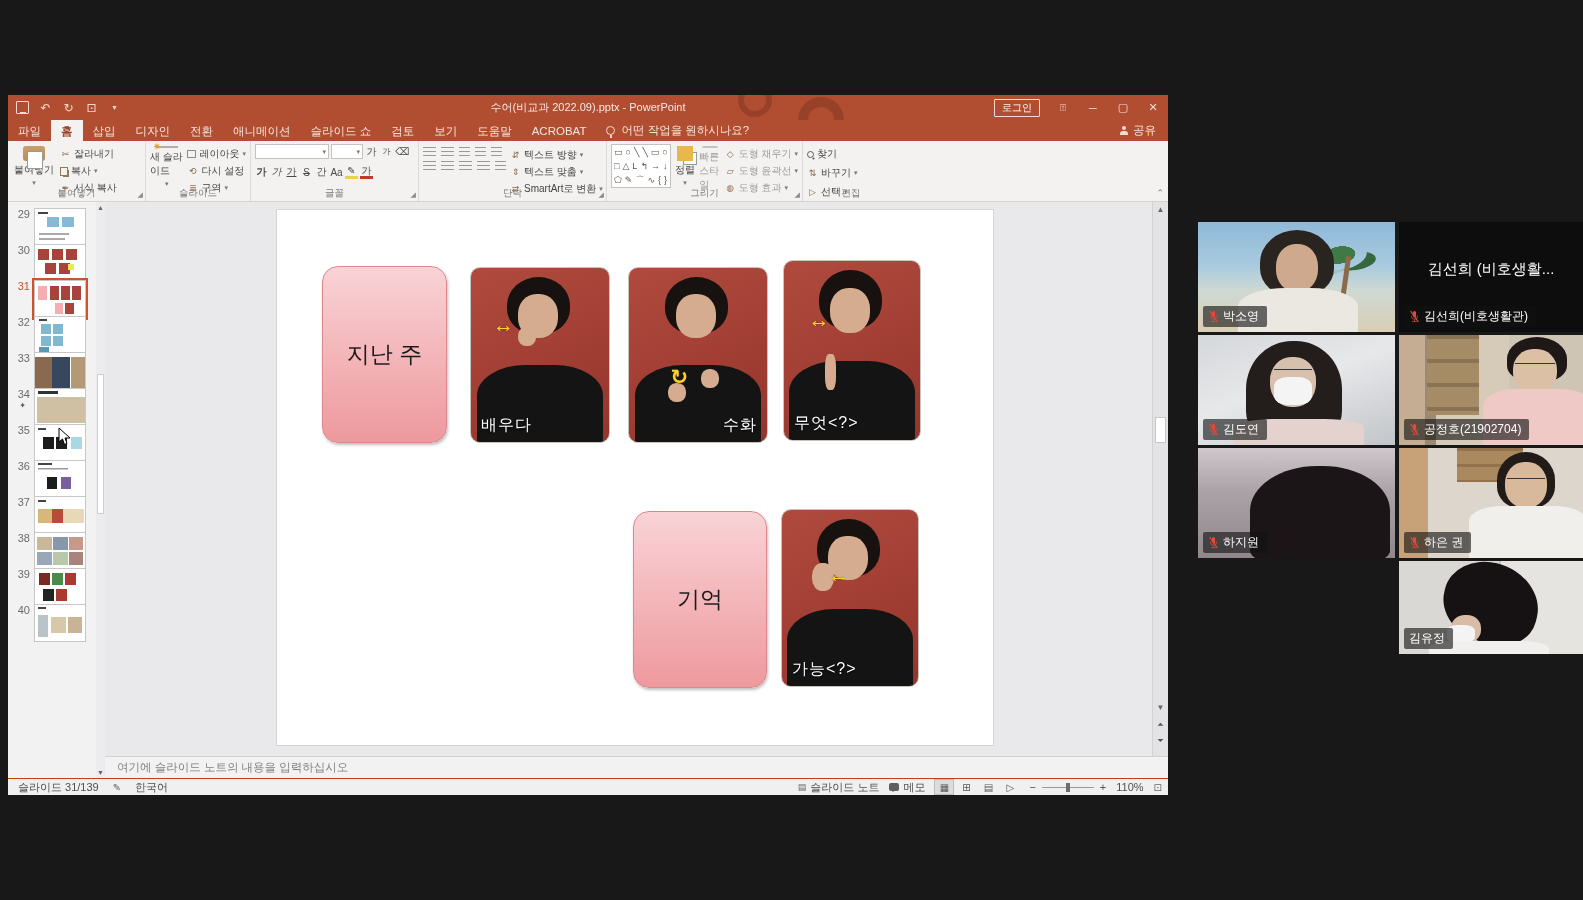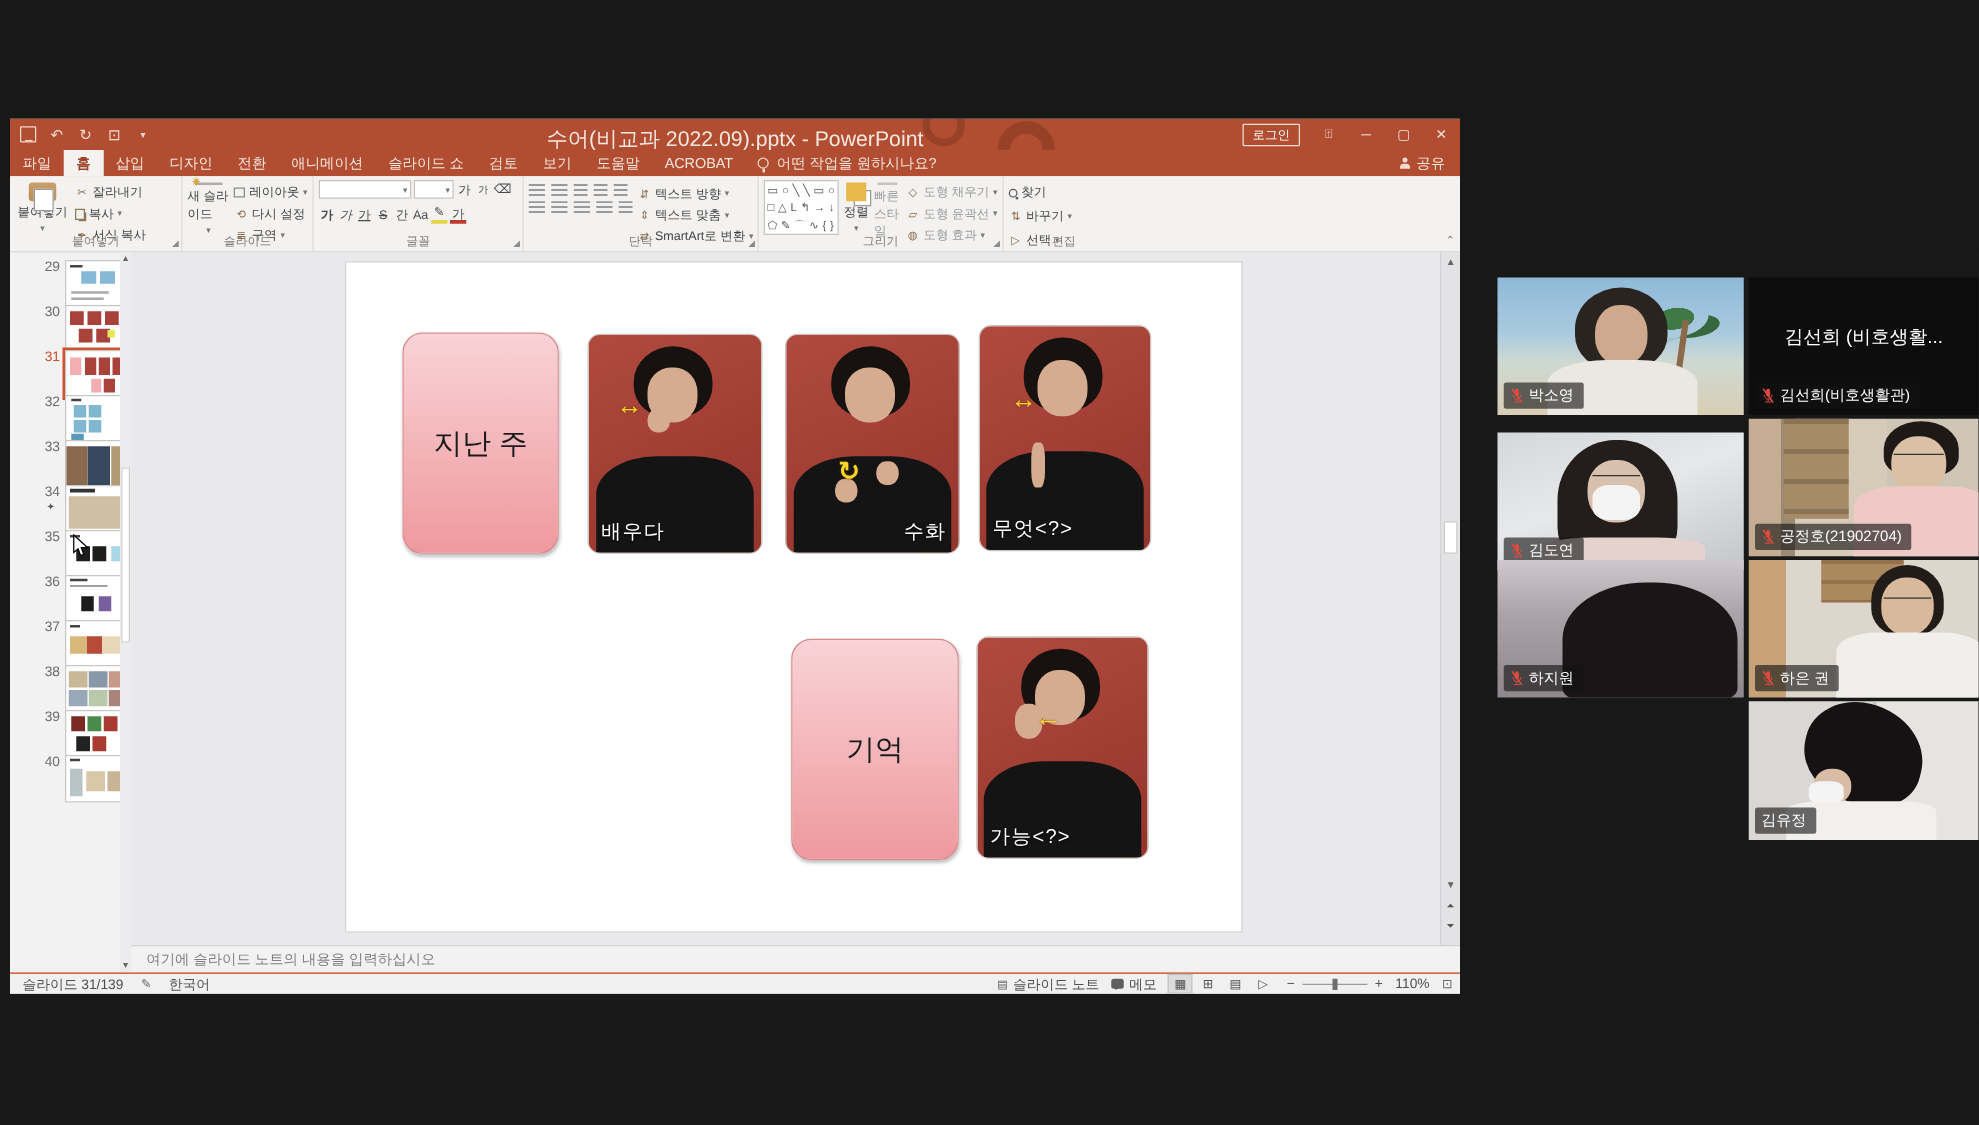--- a/index.html
+++ b/index.html
@@ -5,21 +5,21 @@
   html,body{margin:0;padding:0;background:#191919;}
   *{box-sizing:border-box;font-family:"Liberation Sans","DejaVu Sans",sans-serif;}
   #screen{position:relative;width:1583px;height:900px;background:#181818;overflow:hidden;}
 
   
   #ppt{position:absolute;left:8px;top:95px;width:1160px;height:700px;background:#f3f2f1;overflow:hidden;}
   .titlebar{position:absolute;left:0;top:0;width:100%;height:25px;background:#b14e31;color:#fff;}
   .qat{position:absolute;left:8px;top:3px;display:flex;gap:10px;align-items:center;height:19px;}
   .qicon{width:13px;height:13px;display:inline-flex;align-items:center;justify-content:center;color:#f3d9cf;font-size:12px;line-height:1;}
   .i-save{border:1.5px solid #f3d9cf;border-radius:1px;background:linear-gradient(#b14e31 0 4px,#f3d9cf 4px 100%) no-repeat 3px 6px/6px 5px;}
-  .title-text{position:absolute;left:0;right:0;top:5px;text-align:center;font-size:17px;color:#f6e7e1;}
+  .title-text{position:absolute;left:0;right:0;top:5px;text-align:center;font-size:11px;color:#f6e7e1;}
   .tb-art{position:absolute;top:-12px;right:290px;width:150px;height:50px;pointer-events:none;}
   .tb-art i{position:absolute;border:6px solid rgba(40,12,6,.18);border-radius:50%;}
   .login-btn{position:absolute;right:128px;top:4px;border:1px solid #f0dcd4;color:#fff;font-size:10px;padding:1px 7px;border-radius:1px;}
   .wbtns{position:absolute;right:0;top:0;height:25px;display:flex;}
   .wbtn{width:30px;height:25px;display:flex;align-items:center;justify-content:center;color:#f3ded7;font-size:11px;}
   .ribbon-disp{font-size:10px;}
 
   .menubar{position:absolute;left:0;top:25px;width:100%;height:21px;background:#b14e31;display:flex;align-items:stretch;color:#f6e4dd;font-size:11.5px;}
   .mtab{padding:3px 10px 0 10px;display:flex;align-items:flex-start;line-height:16px;}
   .mtab.active{background:#f3f2f1;color:#9c432a;font-weight:bold;}
@@ -53,21 +53,21 @@
   .licon{width:13px;height:10px;background:repeating-linear-gradient(#9a9a9a 0 1.5px,transparent 1.5px 4px);}
   .licon.c{width:11px;}
   .shapebox{width:86px;background:#fff;border:1px solid #c6c2be;display:flex;flex-wrap:wrap;align-content:flex-start;padding:1px 2px;gap:1px 3px;font-size:9px;color:#555;height:44px;overflow:hidden;}
   .shapebox span{line-height:13px;}
   .editcol .srow{margin-bottom:2px;}
   .rib-collapse{position:absolute;right:4px;bottom:3px;color:#777;font-size:9px;}
 
   
   .pbody{position:absolute;left:0;top:107px;width:100%;height:576px;display:flex;}
   .thumbpanel{position:relative;width:97px;background:#f2f2f3;border-right:1px solid #d9d6d3;padding:6px 0 0 0;display:flex;flex-direction:column;gap:11px;overflow:hidden;}
-  .thumb-item{display:flex;flex-shrink:0;height:25px;justify-content:flex-end;}
+  .thumb-item{display:flex;flex-shrink:0;height:25px;}
   .tnum{width:26px;text-align:right;font-size:11px;color:#6b6b6b;padding-right:4px;position:relative;}
   .tnum .star{position:absolute;right:8px;top:13px;font-size:8px;color:#555;}
   .tbox{width:52px;height:38px;background:#fff;border:1px solid #c9c7c5;position:relative;}
   .thumb-item.selected .tbox{outline:2px solid #d0512e;}
   .thumb-item.selected .tnum{color:#c8502e;}
   .tscroll{position:absolute;right:0;top:0;width:9px;height:100%;background:#ececee;}
   .tscroll .tthumb{position:absolute;left:1px;top:172px;width:7px;height:140px;background:#fff;border:1px solid #cfcfcf;}
   .tscroll .tarr{position:absolute;left:0;width:9px;text-align:center;font-size:7px;color:#666;}
 
   
@@ -619,21 +619,21 @@
           <rect x="5" y="1" width="4" height="8" rx="2" fill="#e04a3f"></rect>
           <path d="M3 7 a4 4.5 0 0 0 8 0" fill="none" stroke="#e04a3f"></path>
           <line x1="7" y1="11.5" x2="7" y2="14" stroke="#e04a3f"></line>
           <line x1="4" y1="14.5" x2="10" y2="14.5" stroke="#e04a3f"></line>
           <line x1="2" y1="1" x2="12" y2="15" stroke="#e04a3f" stroke-width="1.6"></line>
         </svg>
       <span>김선희(비호생활관)</span>
     </span>
   </div>
 
-  <div class="tile t-room1" style="left:1198px;top:335px;width:197px;height:110px;margin-top:11px;">
+  <div class="tile t-room1" style="left:1198px;top:335px;width:197px;height:110px;">
     <span class="hair"></span>
       <span class="face"></span>
       <span class="glasses"></span>
       <span class="mask"></span>
       <span class="bodyshape"></span>
     <span class="vlabel">
       <svg width="11" height="13" viewBox="0 0 14 16">
           <rect x="5" y="1" width="4" height="8" rx="2" fill="#e04a3f"></rect>
           <path d="M3 7 a4 4.5 0 0 0 8 0" fill="none" stroke="#e04a3f"></path>
           <line x1="7" y1="11.5" x2="7" y2="14" stroke="#e04a3f"></line>
@@ -688,21 +688,21 @@
           <path d="M3 7 a4 4.5 0 0 0 8 0" fill="none" stroke="#e04a3f"></path>
           <line x1="7" y1="11.5" x2="7" y2="14" stroke="#e04a3f"></line>
           <line x1="4" y1="14.5" x2="10" y2="14.5" stroke="#e04a3f"></line>
           <line x1="2" y1="1" x2="12" y2="15" stroke="#e04a3f" stroke-width="1.6"></line>
         </svg>
       <span>하은 권</span>
     </span>
   </div>
 
 
-  <div class="tile t-white" style="left:1399px;top:561px;width:184px;height:111px;">
+  <div class="tile t-white" style="left:1399px;top:561px;width:184px;height:93px;">
     <span class="door"></span>
     <span class="hair"></span>
       <span class="face"></span>
       <span class="mask"></span>
       <span class="bodyshape"></span>
     <span class="vlabel">
       <span>김유정</span>
     </span>
   </div>
 

